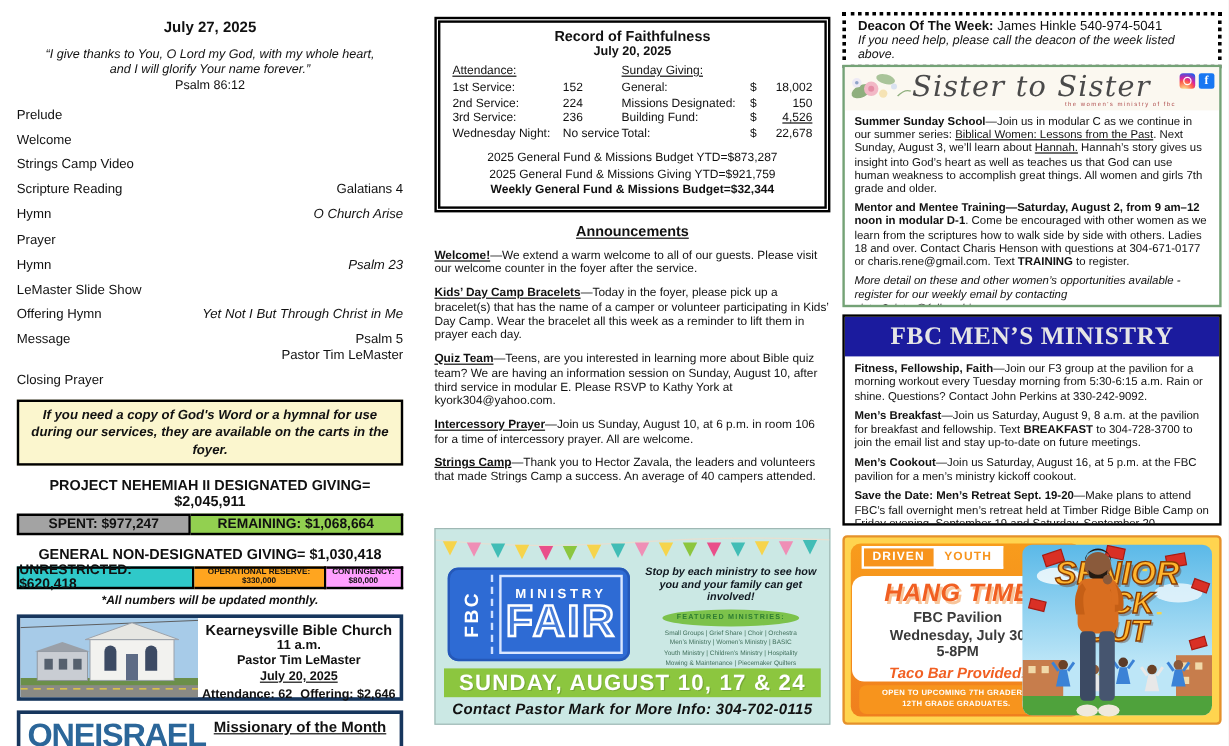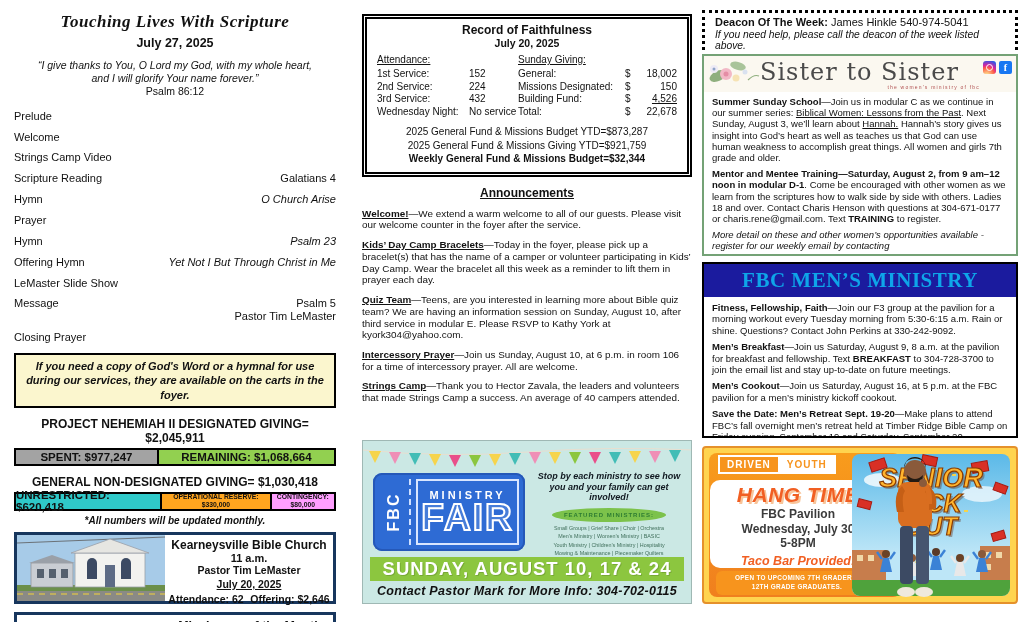--- a/index.html
+++ b/index.html
@@ -81,31 +81,31 @@
   .fair-band{position:absolute;left:7px;right:7px;top:116px;height:24px;background:#8CC63F;display:flex;align-items:center;justify-content:center;color:#fff;font-weight:bold;font-size:18.5px;letter-spacing:1px;text-shadow:1px 1px 0 rgba(0,0,0,.15);}
   .fair-contact{position:absolute;left:0;right:0;top:143px;text-align:center;font-weight:bold;font-style:italic;font-size:12.5px;letter-spacing:.3px;}
 
   
   .deacon-box{position:absolute;left:0;top:10px;width:316px;box-sizing:border-box;border:3px dotted #000;padding:3px 10px;}
   .dc-1{font-size:11px;}
   .dc-1 b{font-weight:bold;}
   .dc-2{font-style:italic;font-size:10.3px;margin-top:1px;}
   .sister-box{position:absolute;left:0;top:54px;width:316px;height:202px;box-sizing:border-box;border:2px solid #74A276;background:#fff;overflow:hidden;}
   .sis-head{position:relative;height:36px;background:#FBF8F0;}
-  .sis-script{position:absolute;left:56px;top:2px;font-family:"DejaVu Serif",serif;font-size:24px;color:#4a4a4a;letter-spacing:1px;white-space:nowrap;}
+  .sis-script{position:absolute;left:56px;top:2px;font-family:"DejaVu Serif",serif;font-style:italic;font-size:24px;color:#4a4a4a;letter-spacing:1px;white-space:nowrap;}
   .sis-sub{position:absolute;right:36px;bottom:2px;font-size:5px;letter-spacing:1.2px;color:#b05050;}
   .sis-icons{position:absolute;right:4px;top:5px;display:flex;gap:3px;}
   .ig{width:13px;height:13px;border-radius:3px;background:radial-gradient(circle at 30% 110%,#fdf497 0%,#fd5949 45%,#d6249f 60%,#285AEB 90%);position:relative;}
   .ig::after{content:"";position:absolute;left:3px;top:3px;width:5px;height:5px;border:1.5px solid #fff;border-radius:50%;}
   .fb{width:13px;height:13px;border-radius:2px;background:#1877F2;color:#fff;font-weight:bold;font-family:"Liberation Serif",serif;font-size:10px;display:flex;align-items:center;justify-content:center;}
   .sis-body{padding:4px 8px;font-size:9.5px;line-height:1.18;}
   .sis-body p{margin:0 0 5px 0;}
   .sis-body .it{font-style:italic;}
   .mens-box{position:absolute;left:0;top:262px;width:316px;height:176px;box-sizing:border-box;border:2px solid #000;background:#fff;overflow:hidden;}
-  .mens-banner{background:#1B1B9E;color:#0ea5e9;text-align:center;font-family:"Liberation Serif",serif;font-weight:bold;font-size:21px;height:33px;line-height:33px;letter-spacing:.5px;}
+  .mens-banner{background:#1B1B9E;color:#e5e5e5;text-align:center;font-family:"Liberation Serif",serif;font-weight:bold;font-size:21px;height:33px;line-height:33px;letter-spacing:.5px;}
   .mens-body{padding:5px 8px;font-size:9.5px;line-height:1.2;}
   .mens-body p{margin:0 0 5px 0;}
   .youth-box{position:absolute;left:0;top:446px;width:316px;height:158px;box-sizing:border-box;background:#FFD44F;border:2px solid #E5912B;border-radius:4px;overflow:hidden;}
   .yt-panel{position:absolute;left:5px;top:5px;bottom:5px;width:192px;background:linear-gradient(180deg,#F89C1C,#F07F1E);border-radius:8px;}
   .yt-logo{position:absolute;left:14px;top:7px;display:flex;font-size:10px;font-weight:bold;letter-spacing:1px;}
   .yt-driven{background:#F7941D;color:#fff;border:2px solid #fff;padding:2px 7px;}
   .yt-youth{background:#fff;color:#F7941D;border:2px solid #fff;border-left:none;padding:2px 7px;}
   .yt-card{position:absolute;left:6px;top:32px;width:176px;height:88px;background:#fff;border-radius:10px;text-align:center;padding-top:3px;box-sizing:border-box;}
   .yt-hang{color:#F15F22;font-weight:bold;font-style:italic;font-size:21px;letter-spacing:.5px;text-shadow:2px 2px 0 #f8c59b;}
   .yt-line{color:#3b3b3b;font-weight:bold;font-size:12px;line-height:1.22;}
@@ -119,21 +119,20 @@
   .po-kick{font-size:25px;}
   .po-out{font-size:25px;}
 </style>
 </head>
 <body>
 
 <div class="page">
 
   <div class="col col-left">
     <div class="masthead">
-      <div class="mast-title">Touching Lives With Scripture</div>
       <div class="mast-date">July 27, 2025</div>
       <div class="mast-quote">
         <span>“I give thanks to You, O Lord my God, with my whole heart,</span><br>
         <span>and I will glorify Your name forever.”</span>
       </div>
       <div class="mast-ref">Psalm 86:12</div>
     </div>
 
     <div class="service">
       <div class="svc-row">
@@ -158,26 +157,26 @@
         </div>
       <div class="svc-row">
           <span class="svc-label">Prayer</span>
           <span class="svc-value"></span>
         </div>
       <div class="svc-row">
           <span class="svc-label">Hymn</span>
           <span class="svc-value it">Psalm 23</span>
         </div>
       <div class="svc-row">
+          <span class="svc-label">LeMaster Slide Show</span>
+          <span class="svc-value"></span>
+        </div>
+      <div class="svc-row">
           <span class="svc-label">Offering Hymn</span>
           <span class="svc-value it">Yet Not I But Through Christ in Me</span>
-        </div>
-      <div class="svc-row">
-          <span class="svc-label">LeMaster Slide Show</span>
-          <span class="svc-value"></span>
         </div>
       <div class="svc-row">
           <span class="svc-label">Message</span>
           <span class="svc-value">Psalm 5
 Pastor Tim LeMaster</span>
         </div>
       <div class="svc-row">
           <span class="svc-label">Closing Prayer</span>
           <span class="svc-value"></span>
         </div>
@@ -264,21 +263,21 @@
           <div class="att-row">
               <span class="lab">1st Service:</span>
               <span>152</span>
             </div>
           <div class="att-row">
               <span class="lab">2nd Service:</span>
               <span>224</span>
             </div>
           <div class="att-row">
               <span class="lab">3rd Service:</span>
-              <span>432</span>
+              <span>236</span>
             </div>
           <div class="att-row">
               <span class="lab">Wednesday Night:</span>
               <span>No service</span>
             </div>
         </div>
         <div class="rec-give">
           <div class="rec-h">Sunday Giving:</div>
           <div class="give-row">
               <span class="lab">General:</span>

